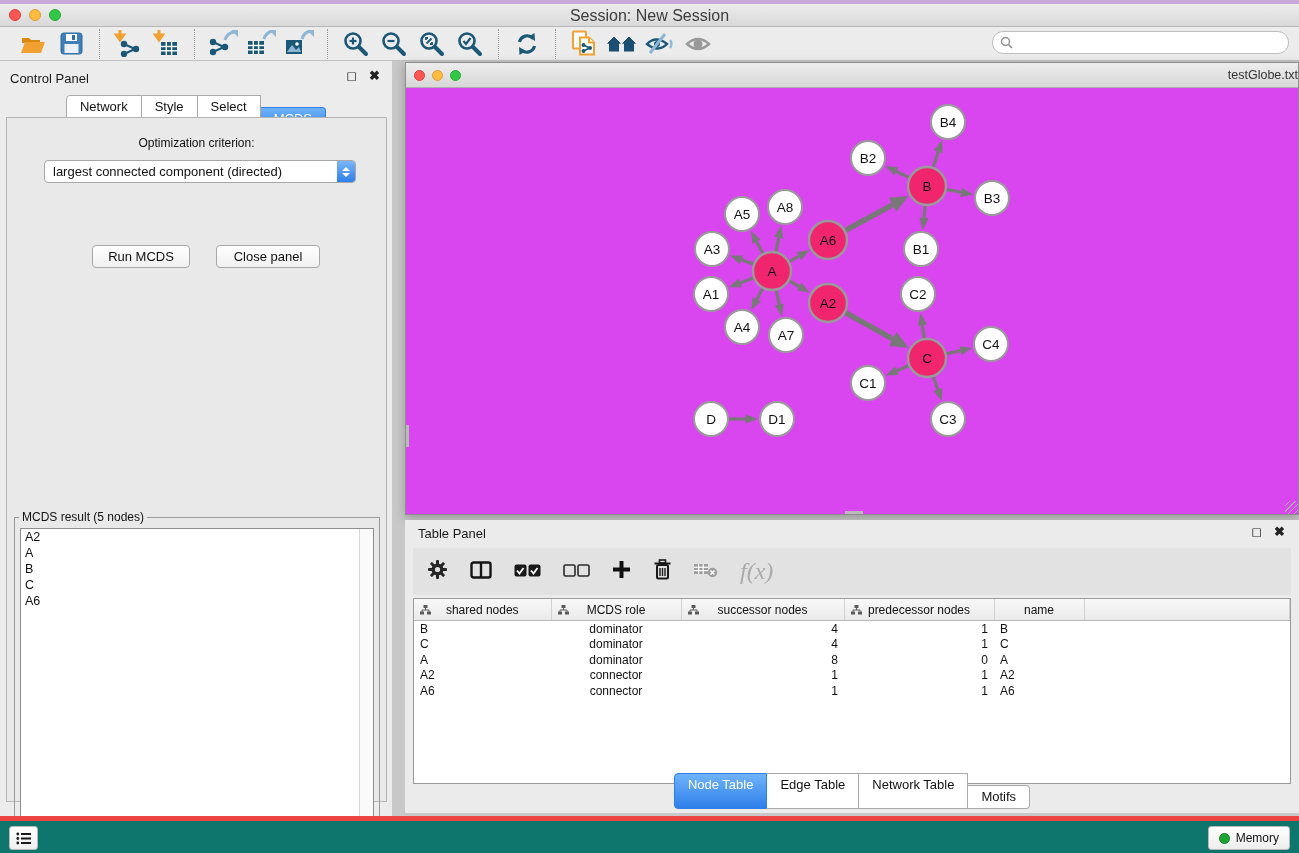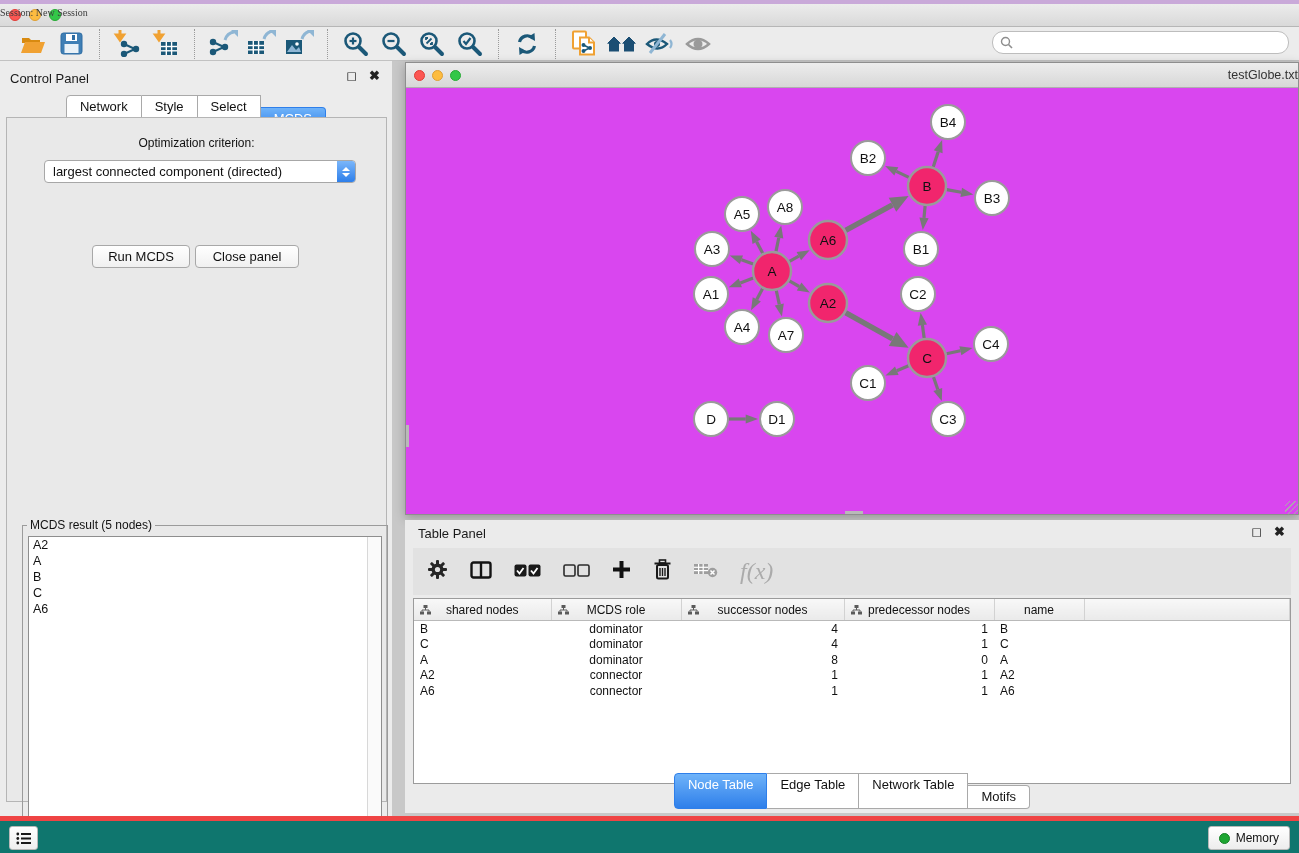--- a/index.html
+++ b/index.html
@@ -9,22 +9,22 @@
     background:#C8C8C8;
     -webkit-font-smoothing:antialiased;
   }
   
   .desktop-top{position:absolute;left:0;top:0;width:1299px;height:4px;background:#C9A9D9;}
   .desktop-bottom{position:absolute;left:0;bottom:0;width:1299px;height:6px;
     background:linear-gradient(90deg,#232935,#3a4252 30%,#262c38 60%,#1e242e);}
   
   .titlebar{position:absolute;left:0;top:4px;width:1299px;height:22px;
     background:linear-gradient(#ECECEC,#D9D9D9);border-bottom:1px solid #B6B6B6;}
-  .titlebar .title{position:absolute;left:0;right:0;top:3px;text-align:left;
-    font-size:10px;color:#3c3c3c;font-family:Liberation Serif, serif;}
+  .titlebar .title{position:absolute;left:0;right:0;top:3px;text-align:center;
+    font-size:16px;color:#3c3c3c;}
   .lights{position:absolute;left:9px;top:5px;display:flex;gap:8px;}
   .light{width:12px;height:12px;border-radius:50%;box-sizing:border-box;}
   .light.red{background:#FC5753;border:1px solid #DF3D38;}
   .light.yellow{background:#FDBC40;border:1px solid #DE9F34;}
   .light.green{background:#33C748;border:1px solid #27AA35;}
   .light.small{width:11px;height:11px;}
   
   .toolbar{position:absolute;left:0;top:27px;width:1299px;height:34px;
     background:#ECECEC;border-bottom:1px solid #C2C2C2;display:flex;align-items:center;padding-left:14px;box-sizing:border-box;}
   .tbtn{display:flex;align-items:center;justify-content:center;width:34px;height:30px;margin:0 2px;}
@@ -54,21 +54,21 @@
   .combo .val{flex:1;font-size:13px;color:#111;padding-left:8px;white-space:nowrap;}
   .combo .spin{width:18px;height:21px;border-radius:0 3px 3px 0;
     background:linear-gradient(#7AB6FA,#2E7FEA);display:flex;flex-direction:column;align-items:center;justify-content:center;gap:2px;}
   .combo .spin i{width:0;height:0;border-left:4px solid transparent;border-right:4px solid transparent;}
   .combo .spin .up{border-bottom:4px solid #fff;}
   .combo .spin .dn{border-top:4px solid #fff;}
   .btn{position:absolute;height:23px;background:linear-gradient(#FFFFFF,#F0F0F0);
     border:1px solid #A8A8A8;border-radius:4px;font-size:13px;color:#111;
     display:flex;align-items:center;justify-content:center;box-sizing:border-box;}
   .mcds-fieldset{position:absolute;left:7px;top:392px;width:364px;height:332px;
-    border:1px solid #9B9B9B;margin:8px;padding:0;}
+    border:1px solid #9B9B9B;margin:0;padding:0;}
   .mcds-fieldset legend{font-size:12px;color:#111;margin-left:4px;padding:0 3px;}
   .mcds-list{position:absolute;left:5px;top:4px;right:5px;bottom:6px;background:#fff;
     border:1px solid #8E8E8E;overflow:hidden;}
   .mcds-scroll{position:absolute;right:0;top:0;bottom:0;width:13px;background:#FAFAFA;border-left:1px solid #D8D8D8;}
   .mcds-item{font-size:12.5px;color:#111;line-height:16px;padding-left:4px;}
   
   .net-window{position:absolute;left:405px;top:62px;width:894px;height:453px;
     border:1px solid #8E8E8E;box-sizing:border-box;background:#fff;box-shadow:0 3px 10px rgba(0,0,0,.25);}
   .net-titlebar{position:absolute;left:0;top:0;right:0;height:24px;
     background:linear-gradient(#EDEDED,#D7D7D7);border-bottom:1px solid #AFAFAF;}
@@ -297,21 +297,21 @@
   <div class="cp-body">
     <div class="opt-label">Optimization criterion:</div>
     <div class="combo">
       <span class="val">largest connected component (directed)</span>
       <span class="spin">
           <i class="up"></i>
           <i class="dn"></i>
         </span>
     </div>
     <div class="btn" style="left:85px;top:127px;width:98px;">Run MCDS</div>
-    <div class="btn" style="left:188px;top:127px;width:104px;">Close panel</div>
+    <div class="btn" style="left:209px;top:127px;width:104px;">Close panel</div>
     <fieldset class="mcds-fieldset">
       <legend>MCDS result (5 nodes)</legend>
       <div class="mcds-list">
         <div id="mcds-items">
             <div class="mcds-item">A2</div>
             <div class="mcds-item">A</div>
             <div class="mcds-item">B</div>
             <div class="mcds-item">C</div>
             <div class="mcds-item">A6</div>
           </div>

